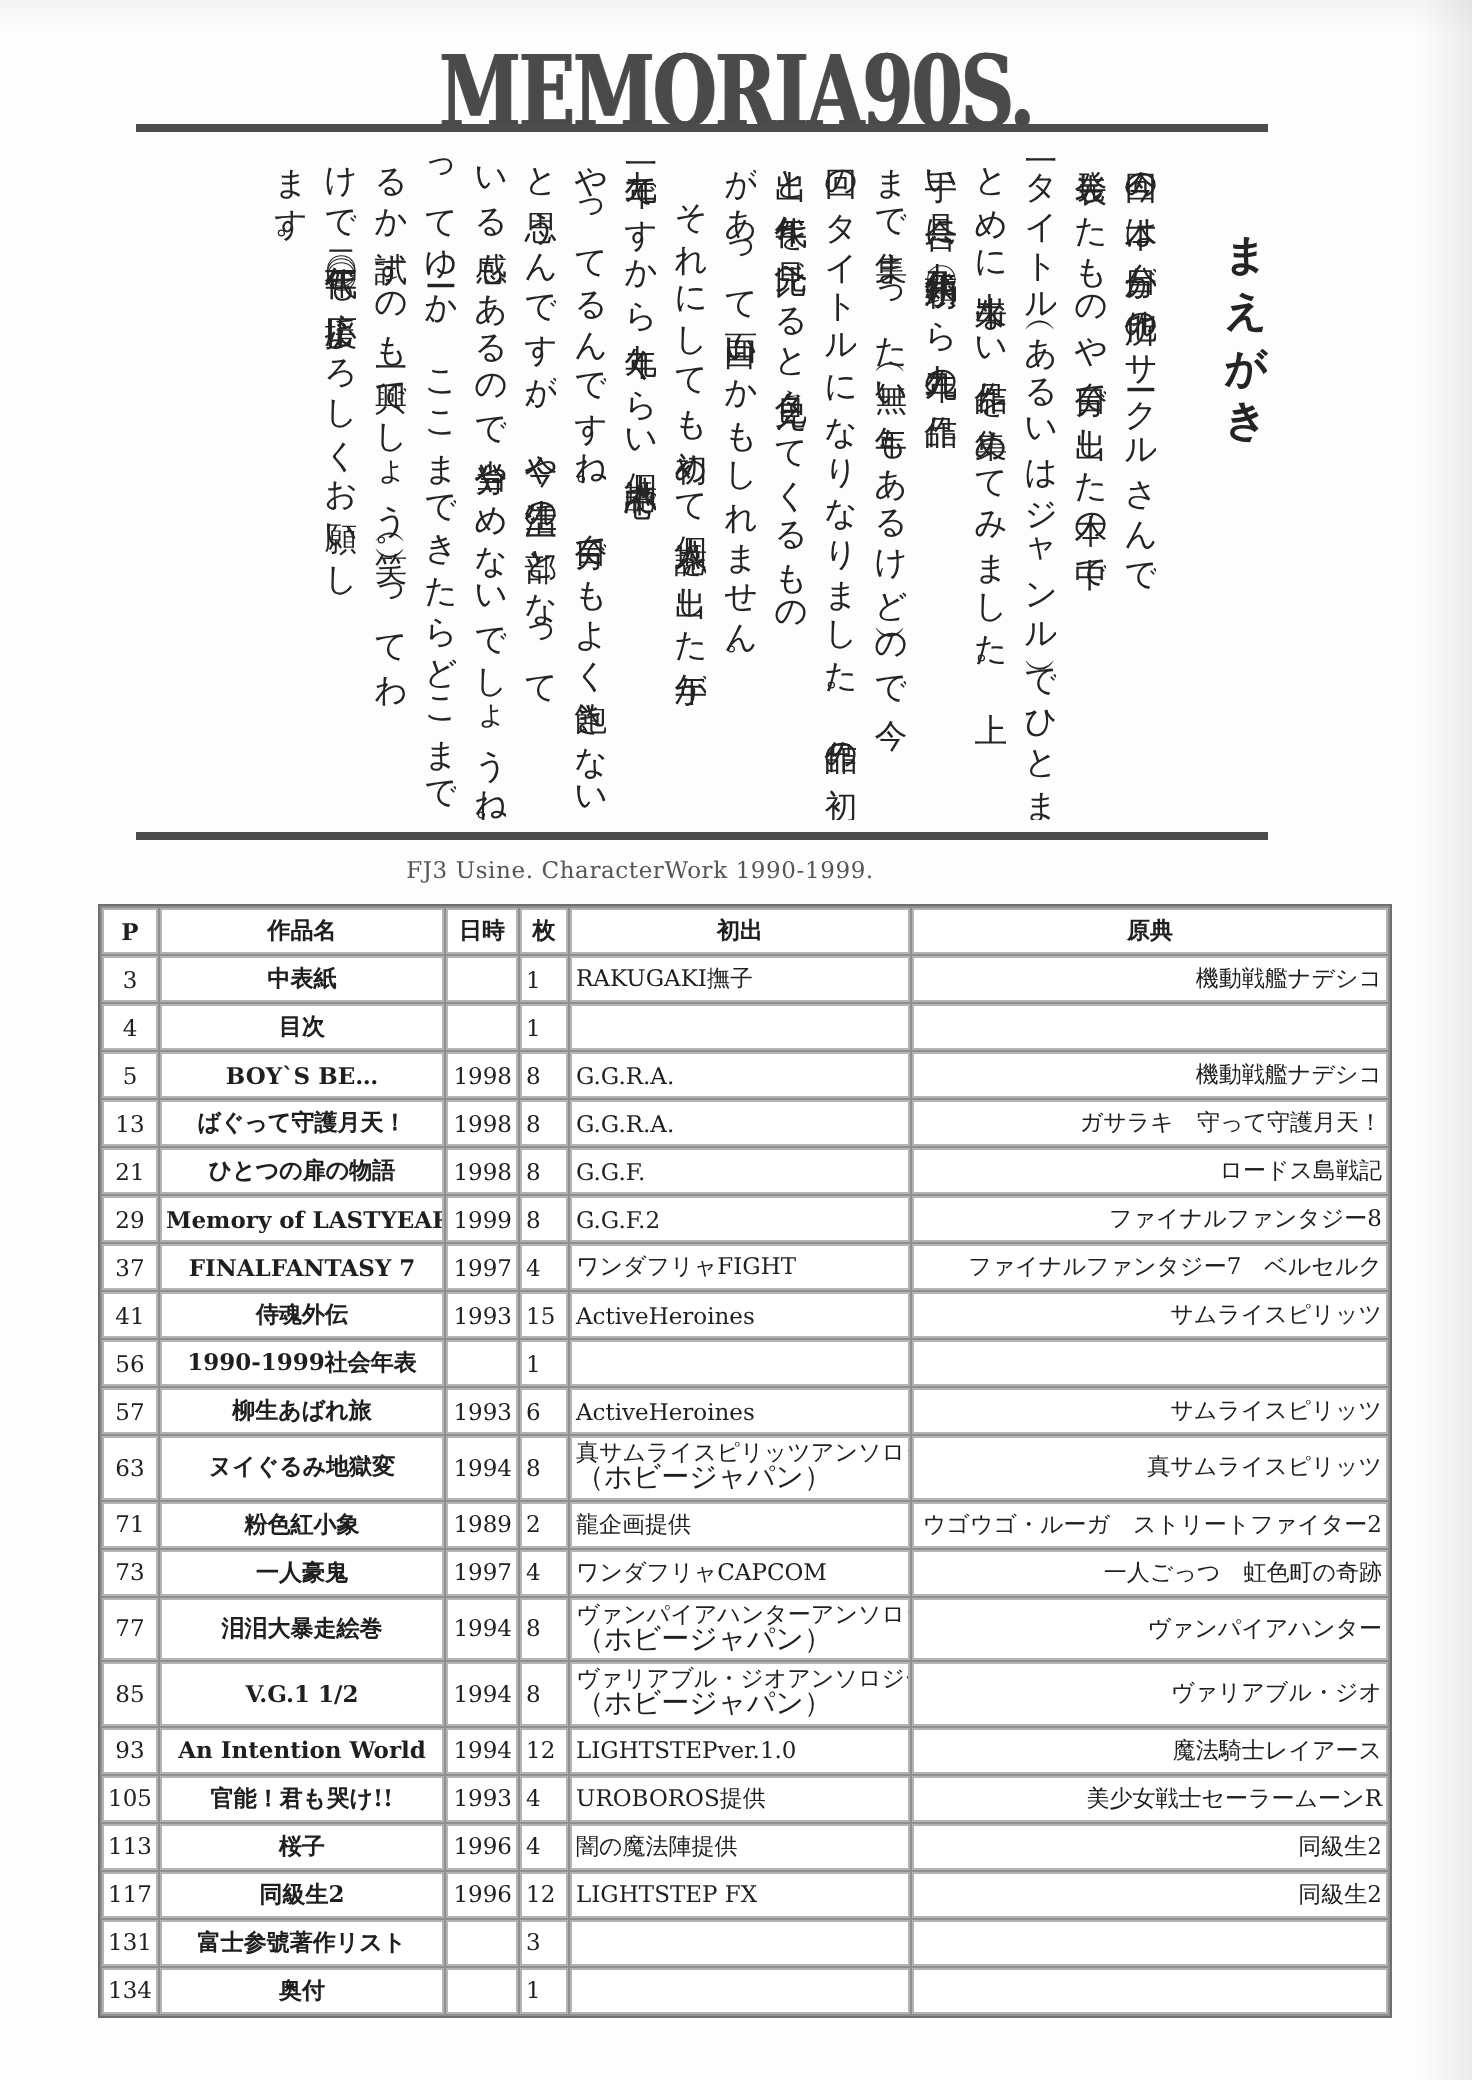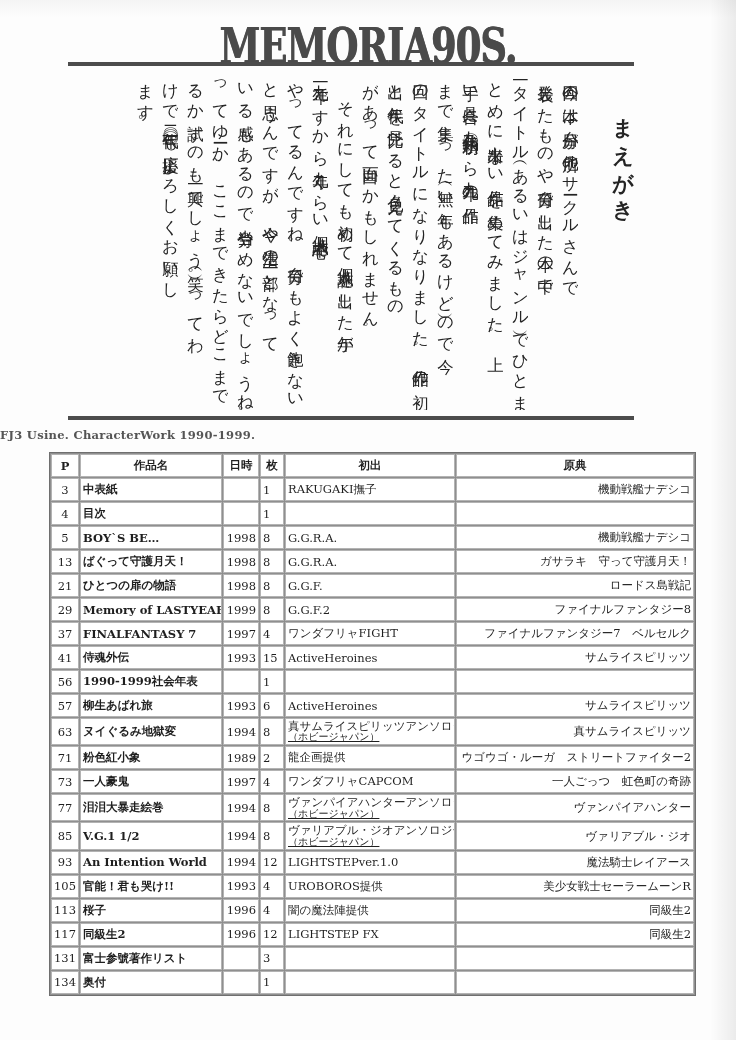--- a/index.html
+++ b/index.html
@@ -73,25 +73,25 @@
     font-size:21px;
     letter-spacing:4px;
     width:56px;
     padding-top:30px;
     height:308px;
   }
 
   
   .caption{
     position:absolute;left:0;top:428px;width:640px;
+    text-align:center;
     font-family:"DejaVu Serif","Liberation Serif",serif;
     font-size:11.5px;
     color:#555;
     letter-spacing:0.3px;
-    font-weight:bold;
   }
 
   
   .table-wrap{
     position:absolute;left:49px;top:452px;width:624px;
   }
   table.toc{
     border-collapse:separate;
     border-spacing:1px;
     width:624px;
@@ -105,35 +105,35 @@
     font-family:"DejaVu Serif","Liberation Serif",serif;
     font-size:11.5px;
     color:#1f1f1f;
     padding:1px 2px;
     height:19px;
     overflow:hidden;
     white-space:nowrap;
   }
   table.toc th{font-weight:700;text-align:center;}
   .c-p{width:22px;text-align:center;font-size:11px;}
-  .c-title{width:136px;text-align:left;font-weight:700;}
+  .c-title{width:136px;text-align:center;font-weight:700;}
   .c-year{width:30px;text-align:right;font-size:11px;}
   .c-n{width:18px;text-align:left;font-size:11px;padding-left:3px;}
   .c-src{width:164px;text-align:left;margin-left:19px;}
   .c-orig{width:232px;text-align:right;}
   th.c-src,th.c-orig{text-align:center;}
   th.c-src{text-align:left;padding-left:3px;}
   td.two-line{
     white-space:normal;
     line-height:1.08;
     font-size:10px;
     height:32px;
   }
   td.c-title.two-line{font-size:11px;font-weight:700;}
-  .tiny{font-size:10px;display:block;text-decoration:underline;}
+  .tiny{font-size:14px;display:block;}
 </style>
 </head>
 <body>
 
 <div class="page"></div>
 
 <div class="title-wrap">
   <span class="title">MEMORIA90S.</span>
 </div>
 

